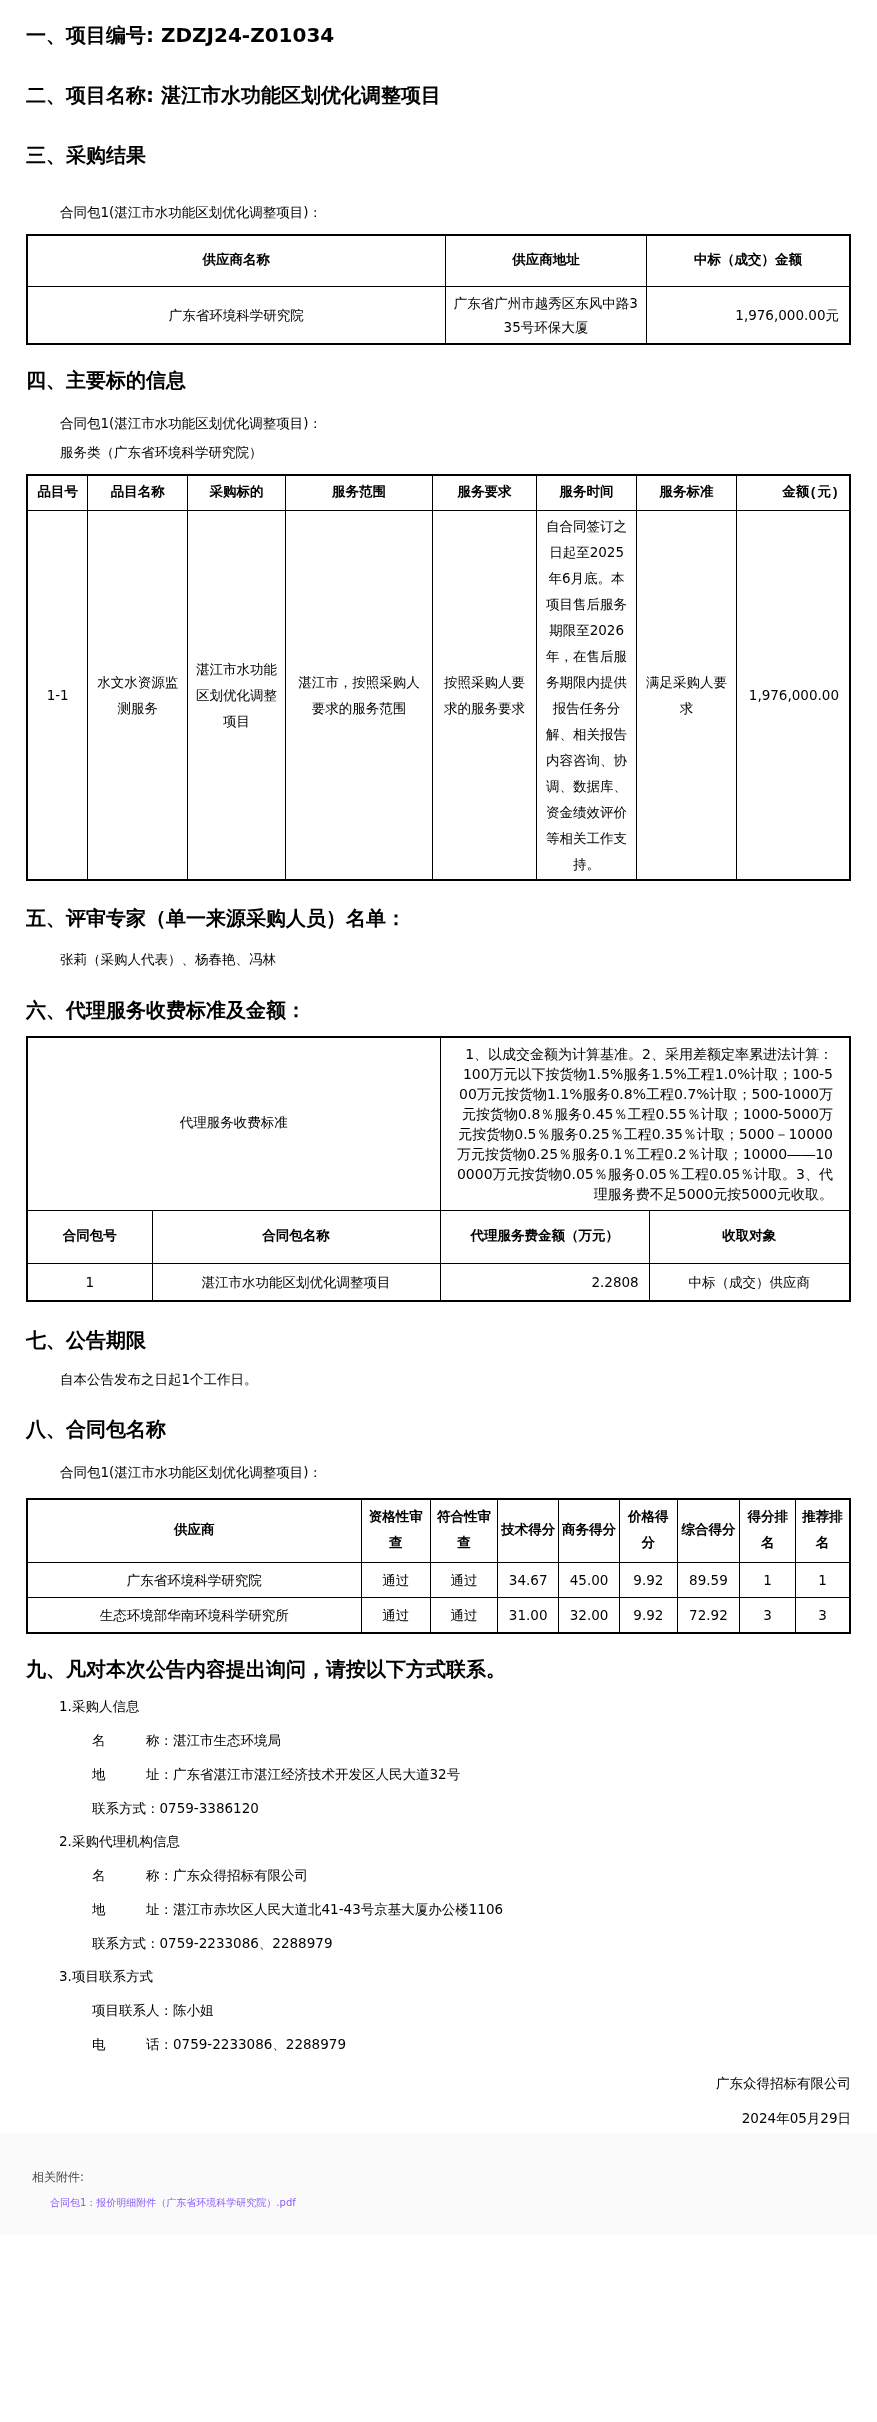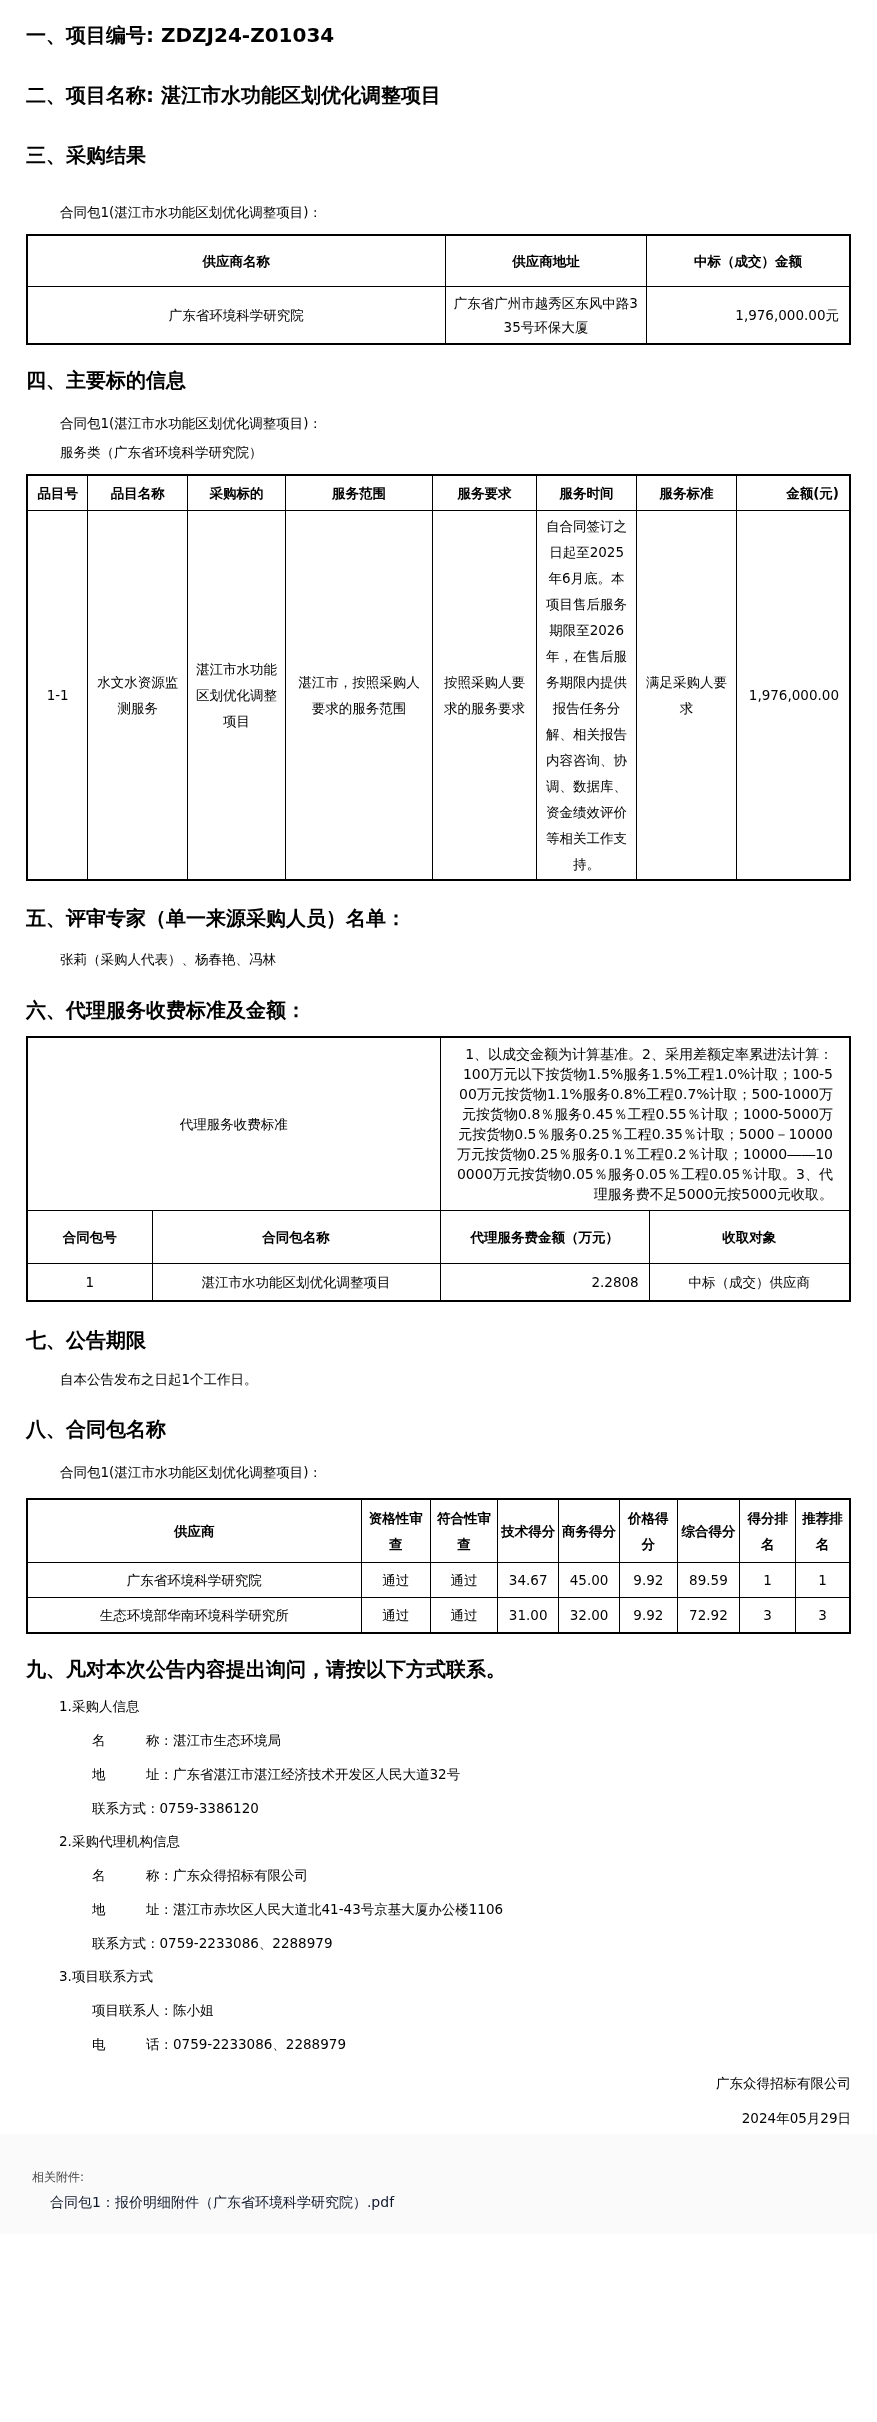--- a/index.html
+++ b/index.html
@@ -42,31 +42,31 @@
     font-size: 13.5px;
   }
   th, td {
     border: 1px solid #000;
     text-align: center;
     vertical-align: middle;
     padding: 4px 6px;
     line-height: 24px;
     word-break: break-all;
   }
-  th { font-weight: 700; }
+  th { font-weight: 700; font-family: Liberation Mono, monospace; }
   
   .tbl-result th { padding: 13px 6px; }
   .tbl-result td { padding: 4px 8px; }
   
   .tbl-target { margin-top: 12px; }
   .tbl-target th { padding: 5px 4px; line-height: 24px; }
   .tbl-target td { padding: 2px 6px; line-height: 26px; }
   
   .tbl-fee { margin-top: 16px; }
-  .tbl-fee .fee-label-cell { padding: 6px; }
+  .tbl-fee .fee-label-cell { padding: 6px; font-family: Liberation Mono, monospace; }
   .tbl-fee .fee-text-cell {
     text-align: right;
     padding: 6px 16px;
     line-height: 20px;
     font-size: 14px;
   }
   .tbl-fee th { padding: 13px 6px; line-height: 26px; }
   .tbl-fee td.data { padding: 5px 6px; line-height: 26px; }
   
   .tbl-score { margin-top: 16px; }
@@ -85,22 +85,22 @@
     padding: 34px 0 12px 32px;
   }
   .att-label {
     color: #4a4a4a;
     font-size: 12px;
     line-height: 19px;
   }
   .att-link {
     display: inline-block;
     margin: 6px 0 10px 18px;
-    color: #0f172a;
-    font-size: 14px;
+    color: #8b5cf6;
+    font-size: 10px;
     line-height: 19px;
     text-decoration: none;
     cursor: pointer;
   }
 </style>
 </head>
 <body>
 
 <div class="content">
 

